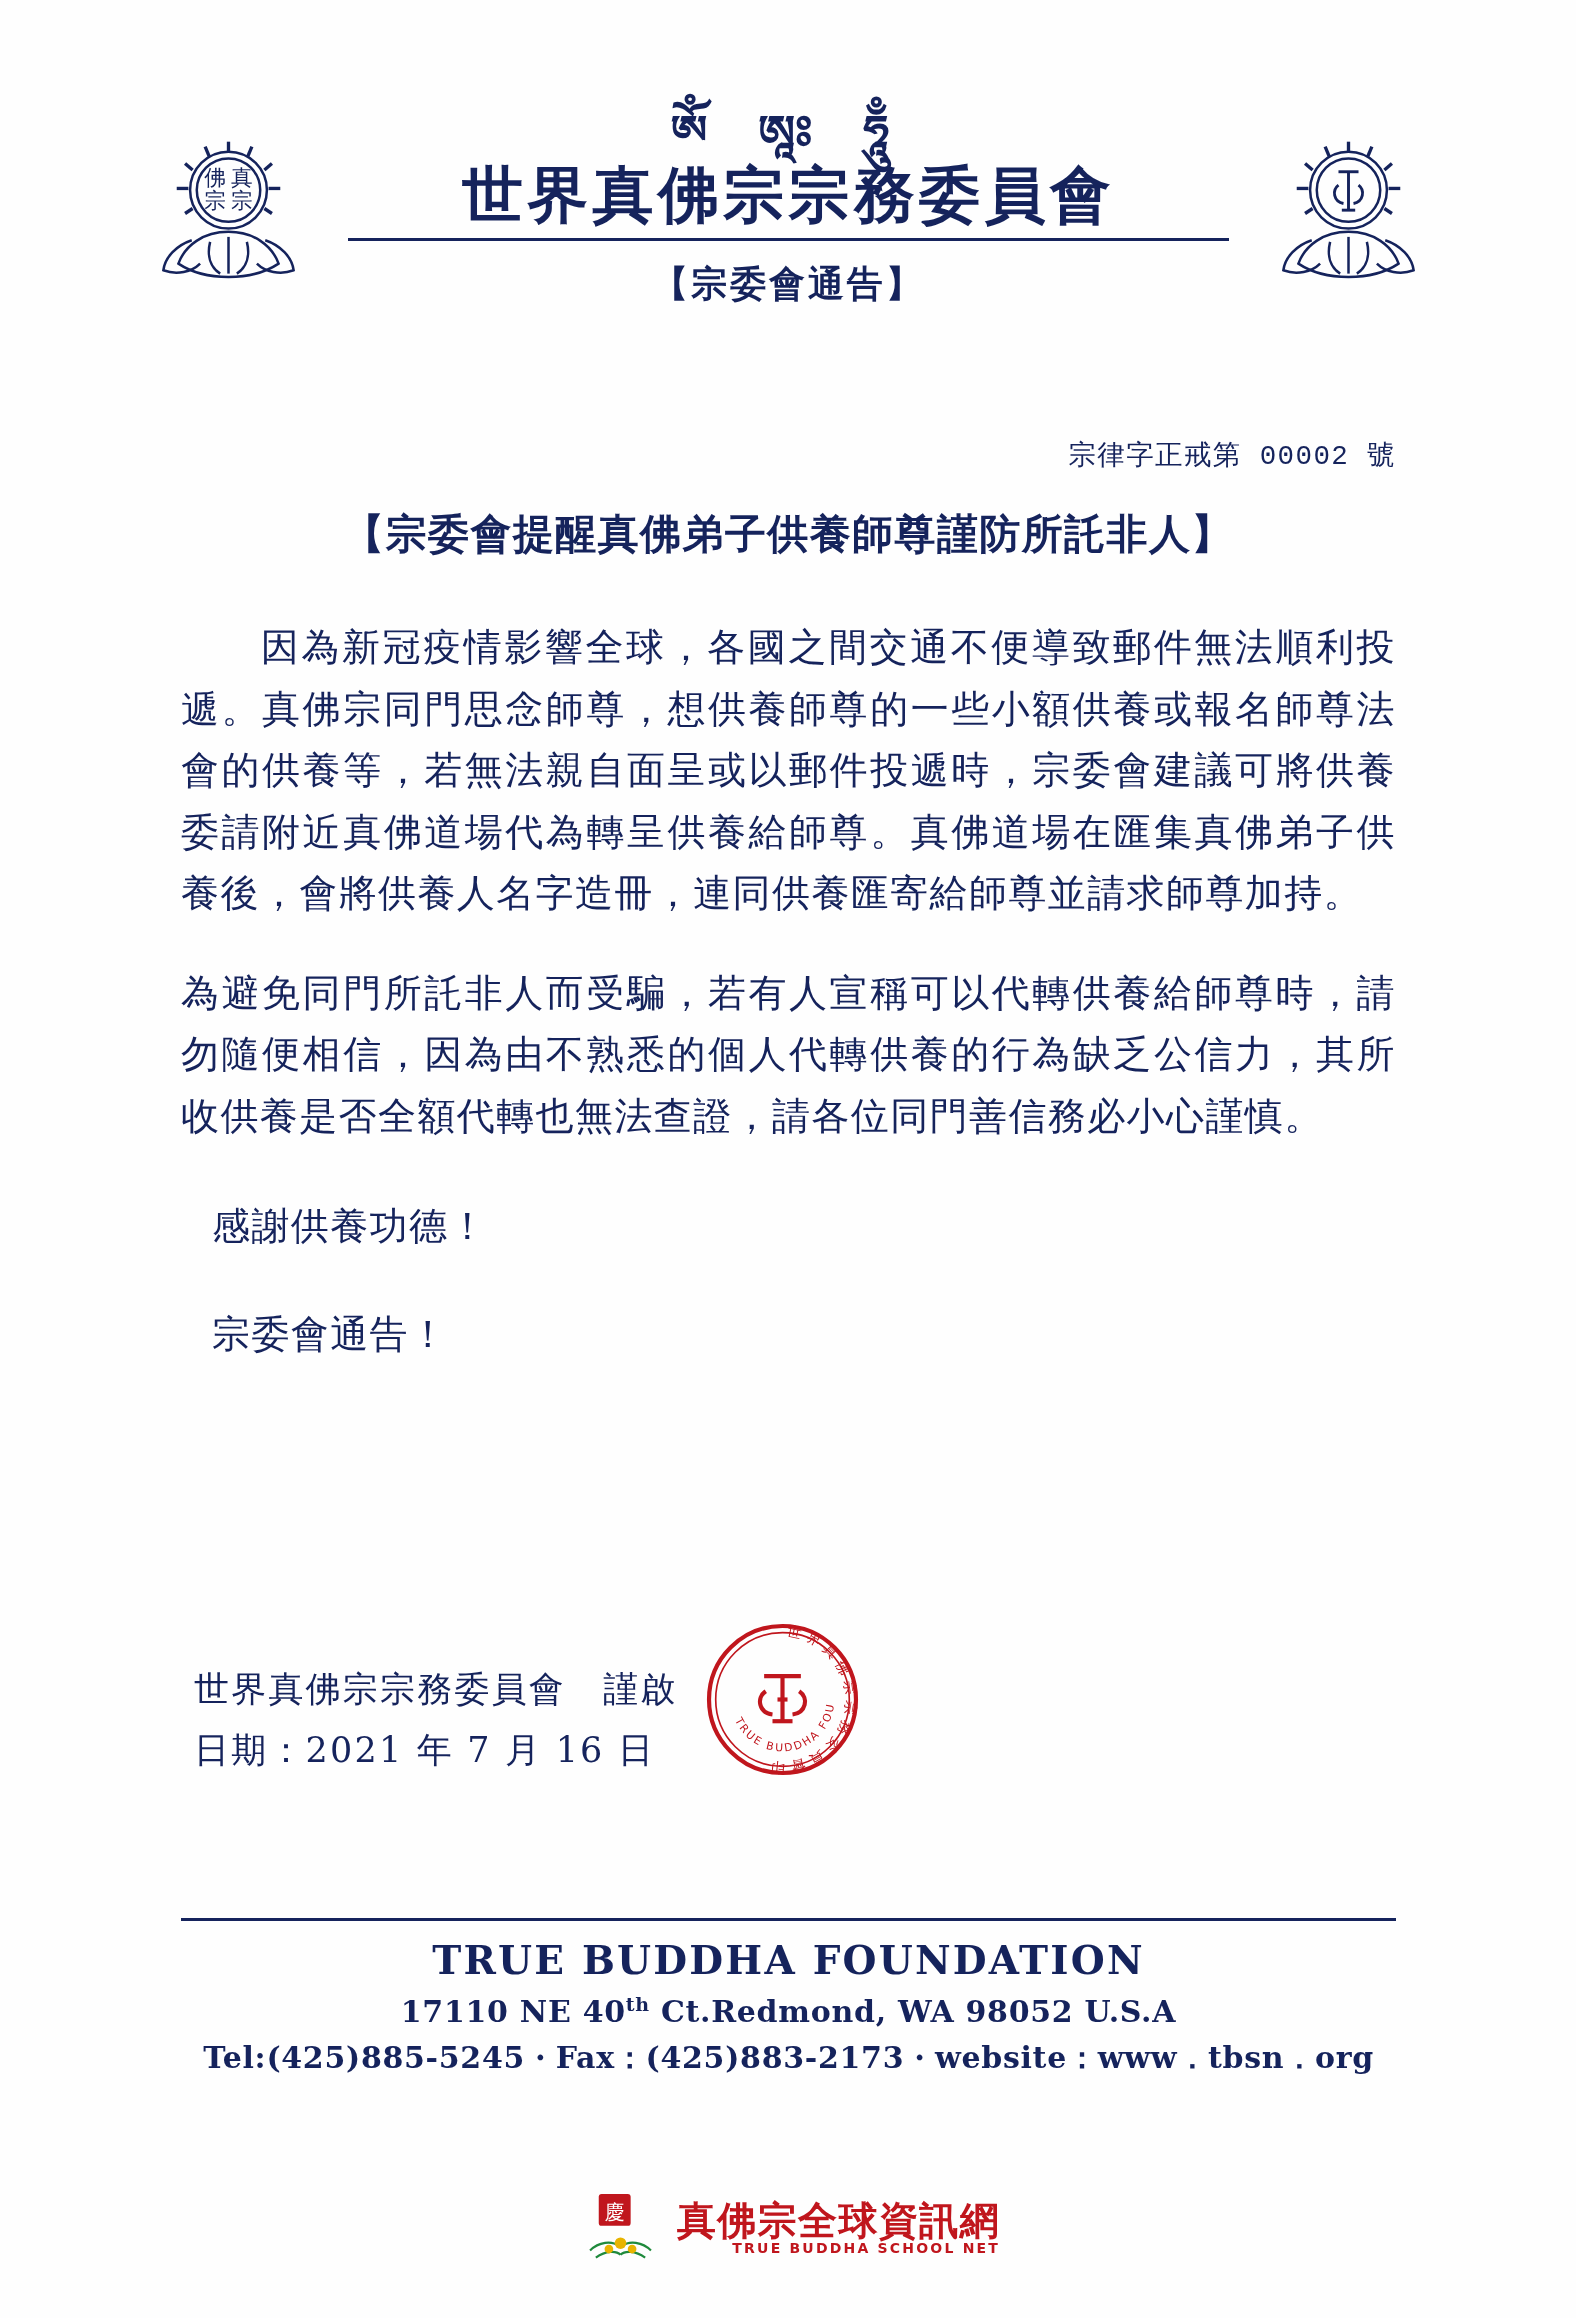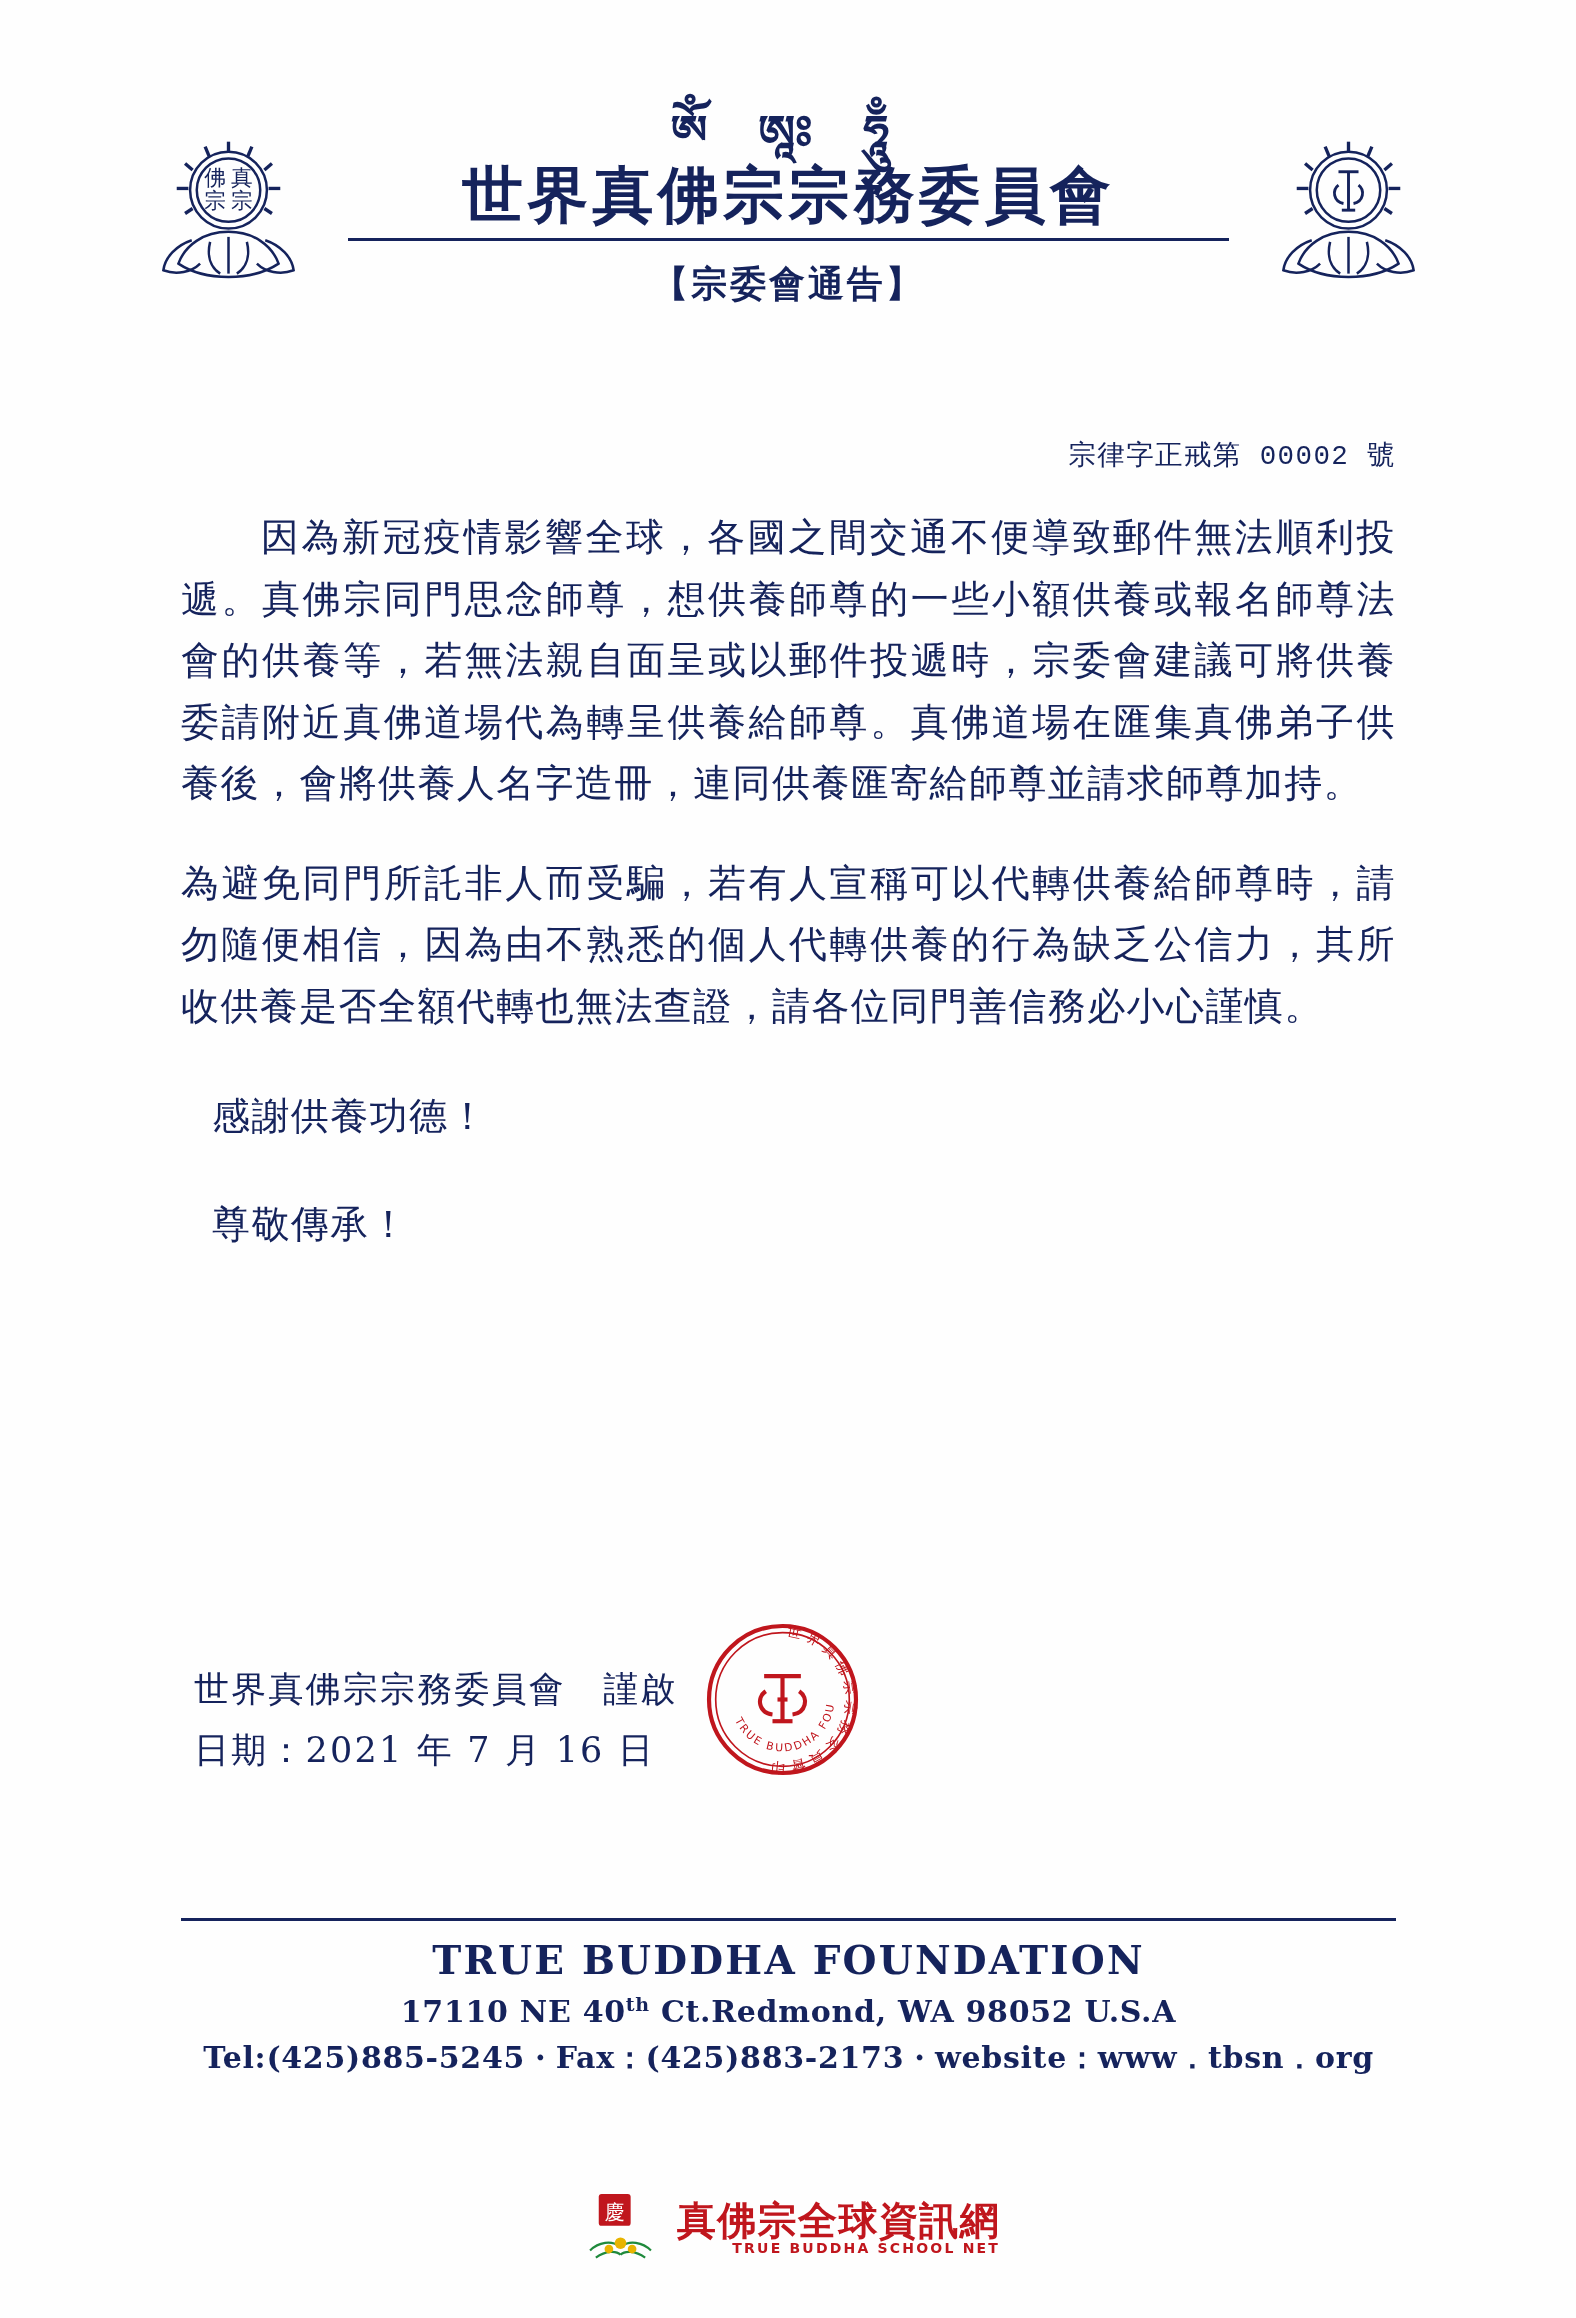--- a/index.html
+++ b/index.html
@@ -292,24 +292,25 @@
       <div class="tibetan-script">ༀ ཨཱཿ ཧཱུྃ</div>
       <div class="org-title">世界真佛宗宗務委員會</div>
       <div class="rule"></div>
       <div class="notice-label">【宗委會通告】</div>
     </div>
 
     <div class="doc-number">宗律字正戒第 00002 號</div>
   </div>
 
   <div class="content">
+    <div class="headline">【宗委會提醒真佛弟子供養師尊謹防所託非人】</div>
     <div class="para indent">因為新冠疫情影響全球，各國之間交通不便導致郵件無法順利投遞。真佛宗同門思念師尊，想供養師尊的一些小額供養或報名師尊法會的供養等，若無法親自面呈或以郵件投遞時，宗委會建議可將供養委請附近真佛道場代為轉呈供養給師尊。真佛道場在匯集真佛弟子供養後，會將供養人名字造冊，連同供養匯寄給師尊並請求師尊加持。</div>
     <div class="para">為避免同門所託非人而受騙，若有人宣稱可以代轉供養給師尊時，請勿隨便相信，因為由不熟悉的個人代轉供養的行為缺乏公信力，其所收供養是否全額代轉也無法查證，請各位同門善信務必小心謹慎。</div>
     <div class="thanks">感謝供養功德！</div>
-    <div class="thanks">尊敬傳承！</div>
+    <div class="thanks">宗委會通告！</div>
   </div>
 
   <div class="signature">
     <div>世界真佛宗宗務委員會　謹啟</div>
     <div>日期：2021 年 7 月 16 日</div>
   </div>
 
   <div class="seal">
     <svg viewBox="0 0 200 200" xmlns="http://www.w3.org/2000/svg">
       <defs>

